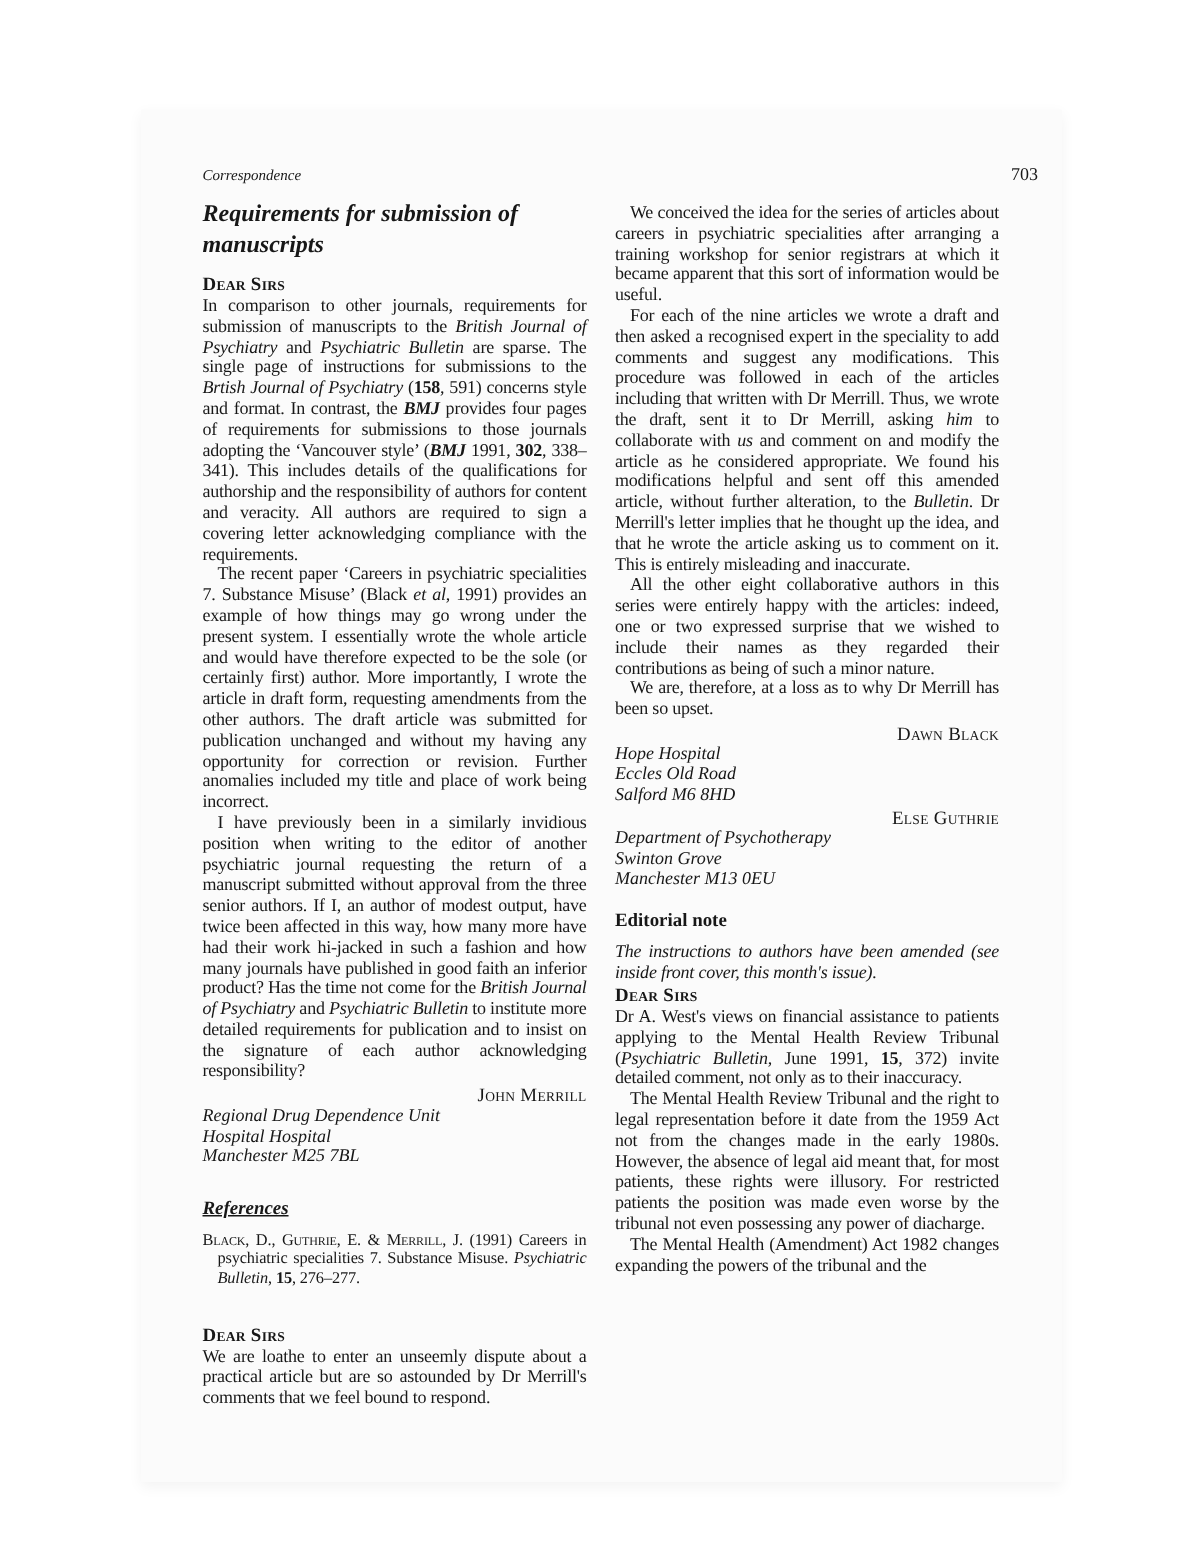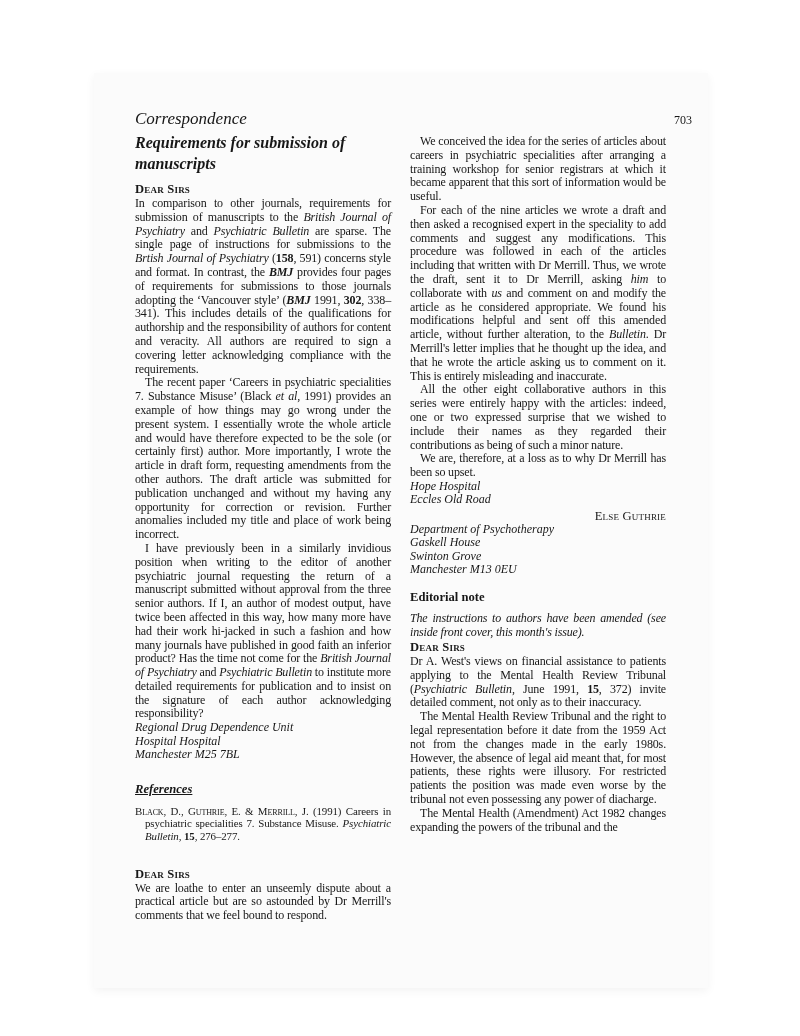--- a/index.html
+++ b/index.html
@@ -22,21 +22,21 @@
   }
   .runhead {
     position: absolute;
     left: 41px;
     top: 36px;
     width: 557px;
     display: flex;
     justify-content: space-between;
     align-items: baseline;
   }
-  .runhead-title { font-style: italic; font-size: 17px; text-align: right; }
+  .runhead-title { font-style: italic; font-size: 10px; text-align: right; }
   .runhead-page  { font-size: 12px; }
   .col { position: absolute; width: 256px; }
   .col-left  { left: 41px;  top: 60px; }
   .col-right { left: 316px; top: 62px; }
   .letter-title {
     font-style: italic;
     font-weight: bold;
     font-size: 16px;
     line-height: 20.5px;
     margin: 0 0 8px 0;
@@ -108,48 +108,50 @@
   </div>
 
   <div class="col col-left">
     <h1 class="letter-title">Requirements for submission of manuscripts</h1>
     <div class="salutation">Dear Sirs</div>
     <div>
         <p class="para"><span>In comparison to other journals, requirements for submission of manuscripts to the </span><span class="it">British Journal of Psychiatry</span><span> and </span><span class="it">Psychiatric Bulletin</span><span> are sparse. The single page of instructions for submissions to the </span><span class="it">Brtish Journal of Psychiatry</span><span> (</span><span class="bo">158</span><span>, 591) concerns style and format. In contrast, the </span><span class="it bo">BMJ</span><span> provides four pages of requirements for submissions to those journals adopting the ‘Vancouver style’ (</span><span class="it bo">BMJ</span><span> 1991, </span><span class="bo">302</span><span>, 338–341). This includes details of the qualifications for authorship and the responsibility of authors for content and veracity. All authors are required to sign a covering letter acknowledging compliance with the requirements.</span></p>
         <p class="para indent"><span>The recent paper ‘Careers in psychiatric specialities 7. Substance Misuse’ (Black </span><span class="it">et al</span><span>, 1991) provides an example of how things may go wrong under the present system. I essentially wrote the whole article and would have therefore expected to be the sole (or certainly first) author. More importantly, I wrote the article in draft form, requesting amendments from the other authors. The draft article was submitted for publication unchanged and without my having any opportunity for correction or revision. Further anomalies included my title and place of work being incorrect.</span></p>
         <p class="para indent"><span>I have previously been in a similarly invidious position when writing to the editor of another psychiatric journal requesting the return of a manuscript submitted without approval from the three senior authors. If I, an author of modest output, have twice been affected in this way, how many more have had their work hi-jacked in such a fashion and how many journals have published in good faith an inferior product? Has the time not come for the </span><span class="it">British Journal of Psychiatry</span><span> and </span><span class="it">Psychiatric Bulletin</span><span> to institute more detailed requirements for publication and to insist on the signature of each author acknowledging responsibility?</span></p>
       </div>
+    <div class="signature">John Merrill</div>
     <div class="address">
         <div class="addr-line">Regional Drug Dependence Unit</div>
         <div class="addr-line">Hospital Hospital</div>
         <div class="addr-line">Manchester M25 7BL</div>
       </div>
     <div class="refs-heading">References</div>
     <div class="reference"><span class="sc">Black, D., Guthrie, E. &amp; Merrill, J.</span><span> (1991) Careers in psychiatric specialities 7. Substance Misuse. </span><span class="it">Psychiatric Bulletin</span><span>, </span><span class="bo">15</span><span>, 276–277.</span></div>
     <div class="salutation salutation-2">Dear Sirs</div>
     <div>
         <p class="para"><span>We are loathe to enter an unseemly dispute about a practical article but are so astounded by Dr Merrill's comments that we feel bound to respond.</span></p>
       </div>
   </div>
 
   <div class="col col-right">
     <div>
         <p class="para indent"><span>We conceived the idea for the series of articles about careers in psychiatric specialities after arranging a training workshop for senior registrars at which it became apparent that this sort of information would be useful.</span></p>
         <p class="para indent"><span>For each of the nine articles we wrote a draft and then asked a recognised expert in the speciality to add comments and suggest any modifications. This procedure was followed in each of the articles including that written with Dr Merrill. Thus, we wrote the draft, sent it to Dr Merrill, asking </span><span class="it">him</span><span> to collaborate with </span><span class="it">us</span><span> and comment on and modify the article as he considered appropriate. We found his modifications helpful and sent off this amended article, without further alteration, to the </span><span class="it">Bulletin</span><span>. Dr Merrill's letter implies that he thought up the idea, and that he wrote the article asking us to comment on it. This is entirely misleading and inaccurate.</span></p>
         <p class="para indent"><span>All the other eight collaborative authors in this series were entirely happy with the articles: indeed, one or two expressed surprise that we wished to include their names as they regarded their contributions as being of such a minor nature.</span></p>
         <p class="para indent"><span>We are, therefore, at a loss as to why Dr Merrill has been so upset.</span></p>
       </div>
+    <div class="signature">Dawn Black</div>
     <div class="address">
         <div class="addr-line">Hope Hospital</div>
         <div class="addr-line">Eccles Old Road</div>
+        <div class="addr-line">Salford M6 8HD</div>
       </div>
     <div class="signature">Else Guthrie</div>
     <div class="address">
         <div class="addr-line">Department of Psychotherapy</div>
-        <div class="addr-line">Gaskell House</div>
         <div class="addr-line">Swinton Grove</div>
         <div class="addr-line">Manchester M13 0EU</div>
       </div>
     <div class="ed-note-heading">Editorial note</div>
     <div>
         <p class="para"><span class="it">The instructions to authors have been amended (see inside front cover, this month's issue).</span></p>
       </div>
     <div class="salutation">Dear Sirs</div>
     <div>
         <p class="para"><span>Dr A. West's views on financial assistance to patients applying to the Mental Health Review Tribunal (</span><span class="it">Psychiatric Bulletin</span><span>, June 1991, </span><span class="bo">15</span><span>, 372) invite detailed comment, not only as to their inaccuracy.</span></p>

